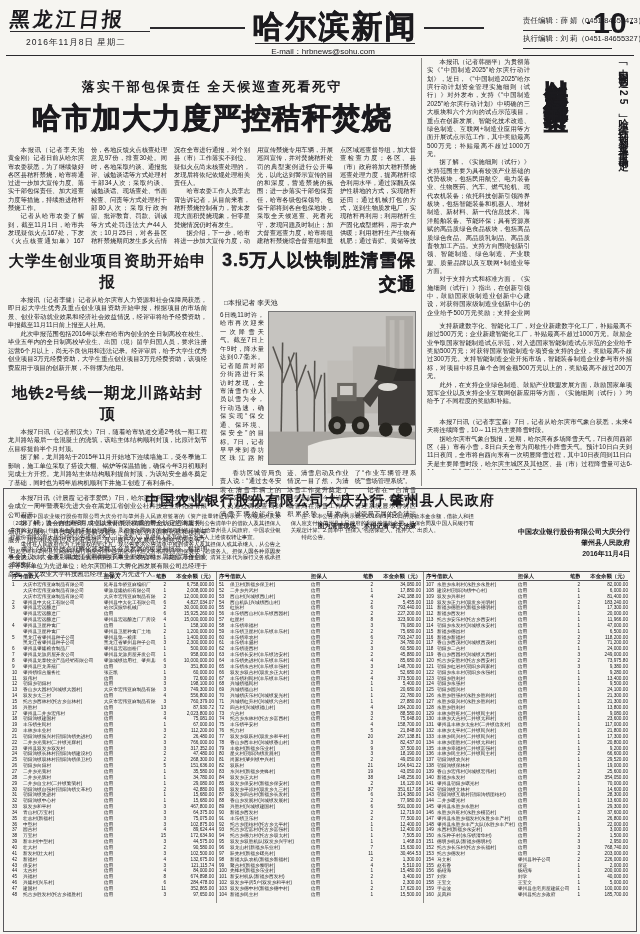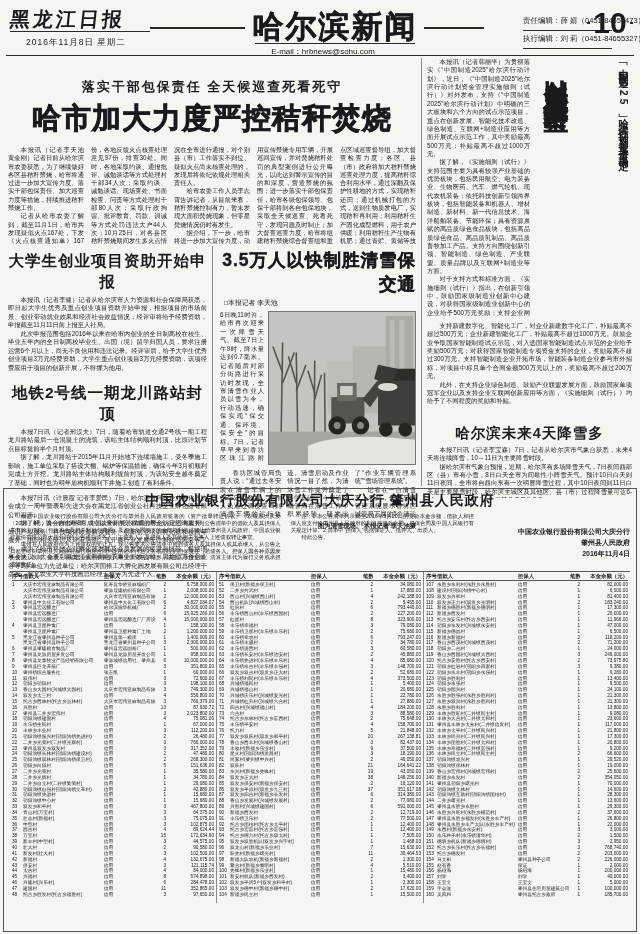--- a/index.html
+++ b/index.html
@@ -189,21 +189,20 @@
             <p class="para">对于支持方式和标准方面，《实施细则（试行）》指出，在创新引领中，鼓励国家级制造业创新中心建设，对获得国家级制造业创新中心的企业给予500万元奖励；支持企业网络化制造资源协同平台建设，补贴最高不超过200万元；鼓励国家两化融合贯标试点，对入选国家两化融合贯标试点的企业，奖励10万元；通过国家评定的国家两化融合贯标试点企业，再奖励10万元。在智能制造方面，支持企业技改实施数字化、智能化建设，对企业技改采购数控设备的，补助最高不超过200万元；企业采用行业装备国产智能装备与系统的，补助最高不超过500万元。</p>
           </div>
         <div class="vhead">以创新发展引领经济转型</div>
         <div class="vspacer"></div>
         <div class="vkicker">「中国制造2025」哈尔滨行动计划资金支持重点确定</div>
       </div>
       <div class="econ-cont">
           <p class="para">支持新建数字化、智能化工厂，对企业新建数字化工厂，补贴最高不超过500万元；企业新建智能化工厂，补贴最高不超过1000万元。鼓励企业争取国家智能制造试点示范，对入选国家智能制造试点示范的企业给予奖励500万元；对获得国家智能制造专项资金支持的企业，奖励最高不超过300万元。支持智能制造企业开拓市场，智能装备制造企业参与市外招标，对项目中标且单个合同金额500万元以上的，奖励最高不超过200万元。</p>
           <p class="para">此外，在支持企业绿色制造、鼓励产业联盟发展方面，鼓励国家单项冠军企业以及支持企业互联网创新应用等方面，《实施细则（试行）》均给予了不同程度的奖励和补贴。</p>
         </div>
-      <h2 class="weather-head">哈尔滨未来4天降雪多</h2>
       <div class="weather-body">
           <p class="para">本报7日讯（记者李宝森）7日，记者从哈尔滨市气象台获悉，未来4天将连续降雪，10～11日为主要降雪时段。</p>
           <p class="para">据哈尔滨市气象台预报，近期，哈尔滨有多场降雪天气，7日夜间西部区（县）市有小雪，8日白天全市为间歇性小阵雪天气。预计10日白天到11日夜间，全市将自西向东有一次明显降雪过程，其中10日夜间到11日白天是主要降雪时段，哈尔滨主城区及其他区、县（市）过程降雪量可达6-14mm，东北部依兰、方正等县雪量为3-7mm。</p>
         </div>
     </div>
   </div>
 
   <div class="announce">
     <div class="an-t1">中国农业银行股份有限公司大庆分行  肇州县人民政府</div>
     <div class="intro">

